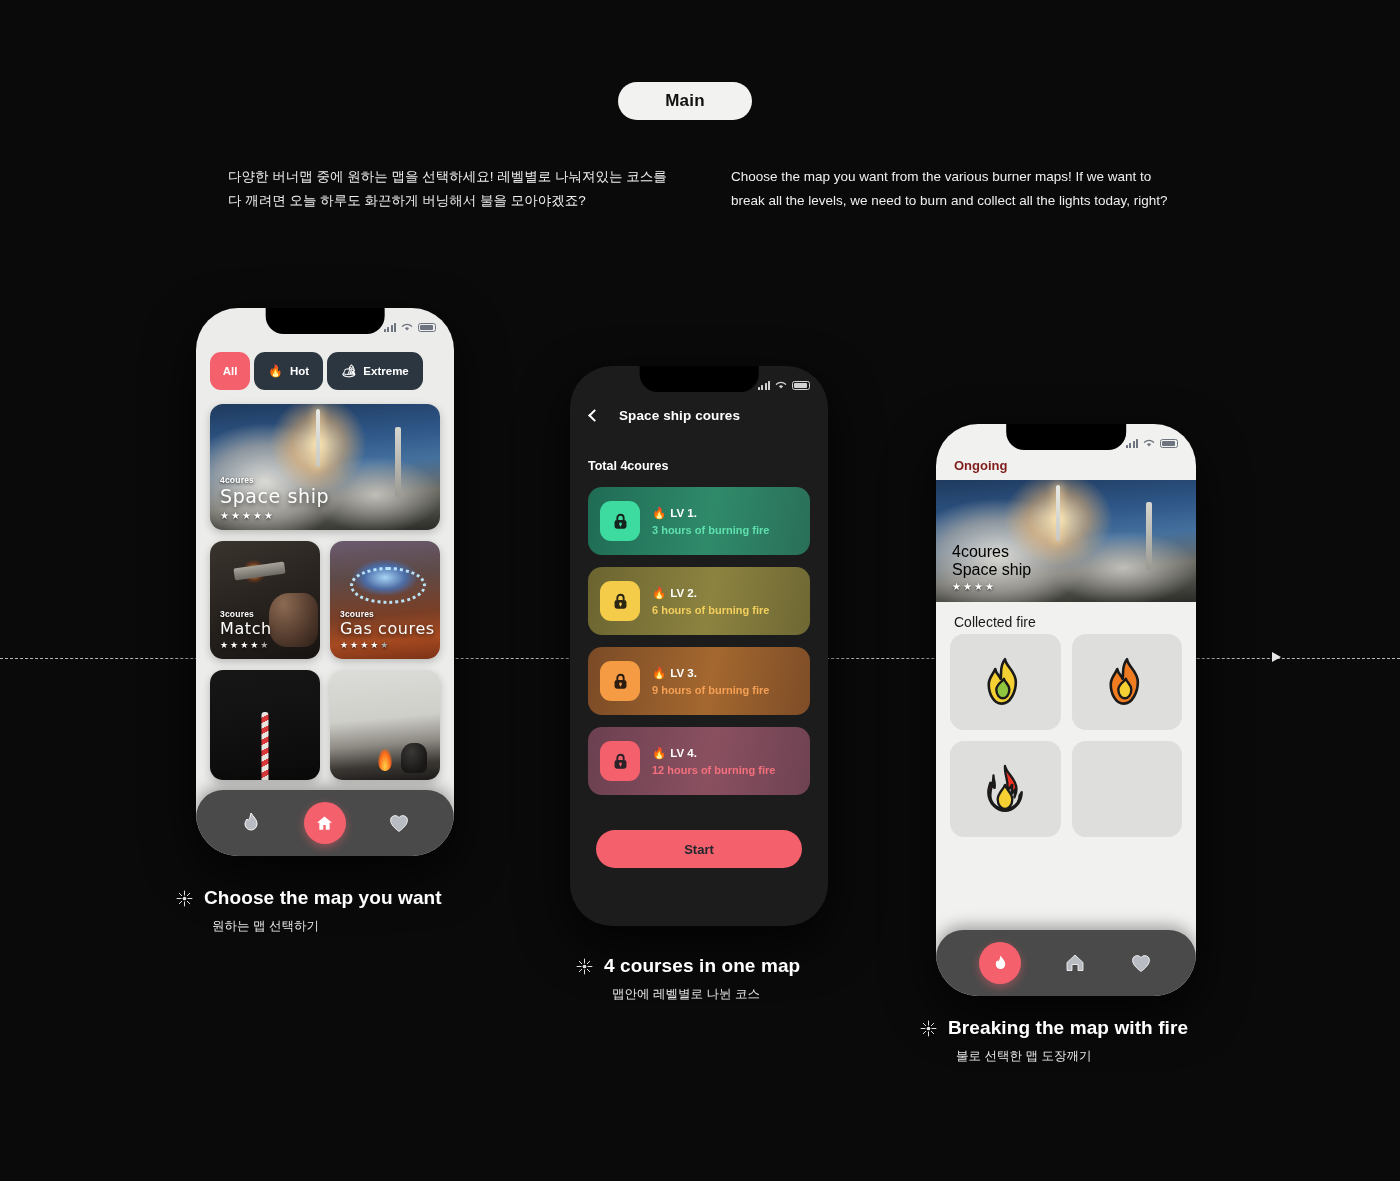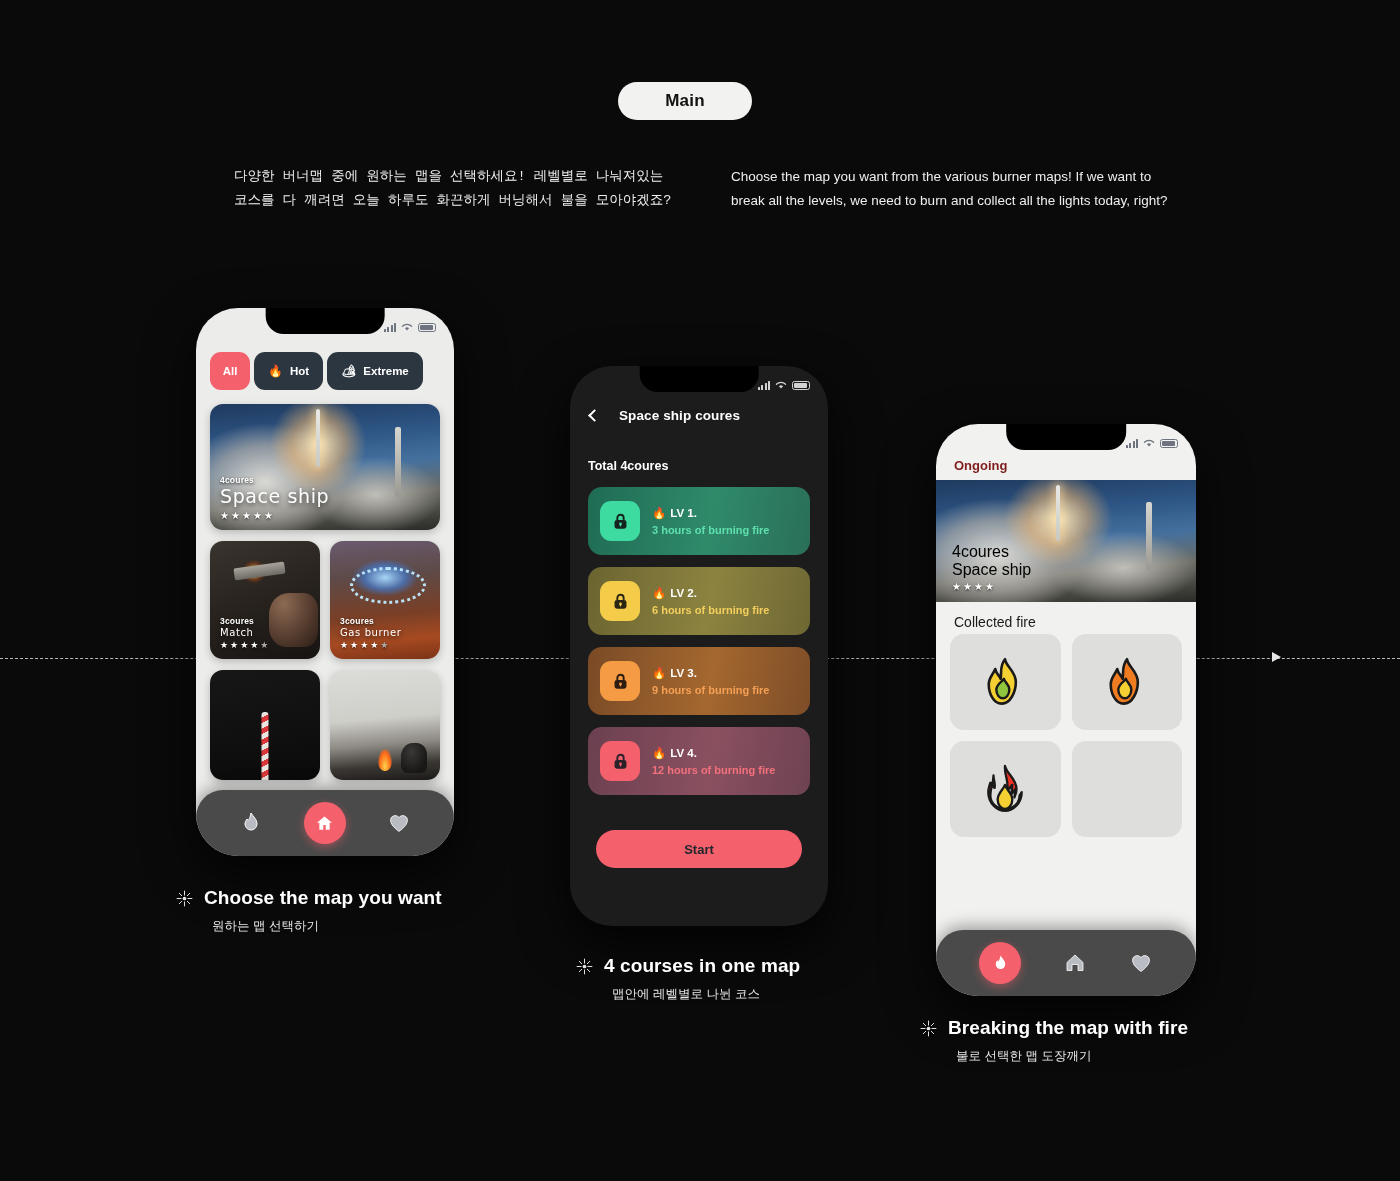--- a/index.html
+++ b/index.html
@@ -15,21 +15,21 @@
   .main-pill {
     position: absolute; left: 618px; top: 82px;
     width: 134px; height: 38px;
     background: #f2f2f0; border-radius: 19px;
     display: flex; align-items: center; justify-content: center;
     font-size: 17px; font-weight: bold; color: #111;
     letter-spacing: .2px;
   }
 
   .desc { position: absolute; font-size: 13.5px; line-height: 1.75; color: #efefef; }
-  .desc-ko { left: 234px; top: 165px; width: 440px; font-weight: 500; font-family: Liberation Mono, monospace; }
+  .desc-ko { left: 228px; top: 165px; width: 440px; font-weight: 500; }
   .desc-en { left: 731px; top: 165px; width: 455px; }
 
   
   .guide {
     position: absolute; left: 0; top: 658px; width: 1400px; height: 1px;
     border-top: 1.5px dashed #d8d8d8; opacity: .85;
   }
   .guide-arrow {
     position: absolute; left: 1272px; top: 652px;
     width: 0; height: 0;
@@ -79,21 +79,21 @@
     box-shadow: 0 3px 9px rgba(0,0,0,.22);
   }
   .card .meta { position: absolute; left: 10px; bottom: 9px; z-index: 3; }
   .card .coures { font-size: 8.5px; font-weight: 700; color: #fff; letter-spacing:.2px;
     text-shadow: 0 1px 3px rgba(0,0,0,.8); }
   .card .title {
     font-size: 19px; font-weight: 400; color: #fff; letter-spacing: .6px;
     line-height: 1.15; margin-top: 1px; text-shadow: 0 2px 5px rgba(0,0,0,.65);
     font-family: "DejaVu Sans", sans-serif;
   }
-  .card.small .title { font-size: 10px; }
+  .card.small .title { font-size: 16px; }
   .stars { display: flex; gap: 2px; margin-top: 3px; }
   .star { font-size: 10px; color: #fff; line-height: 1; text-shadow: 0 1px 3px rgba(0,0,0,.7); }
   .star.off { color: #a9a9a9; }
   .card.small .star { font-size: 9px; }
 
   .hero { height: 126px; }
   .row2 { display: flex; gap: 10px; margin-top: 11px; }
   .row2 .card { flex: 1; height: 118px; }
   .row3 { display: flex; gap: 10px; margin-top: 11px; }
   .row3 .card { flex: 1; height: 110px; }
@@ -320,21 +320,21 @@
               <span class="star">★</span>
               <span class="star">★</span>
               <span class="star off">★</span>
           </div>
         </div>
       </div>
       <div class="card small">
         <div class="ph-gas"></div>
         <div class="meta">
           <div class="coures">3coures</div>
-          <div class="title">Gas burner</div>
+          <div class="title">Gas coures</div>
           <div class="stars">
             <span class="star">★</span>
               <span class="star">★</span>
               <span class="star">★</span>
               <span class="star">★</span>
               <span class="star off">★</span>
           </div>
         </div>
       </div>
     </div>

